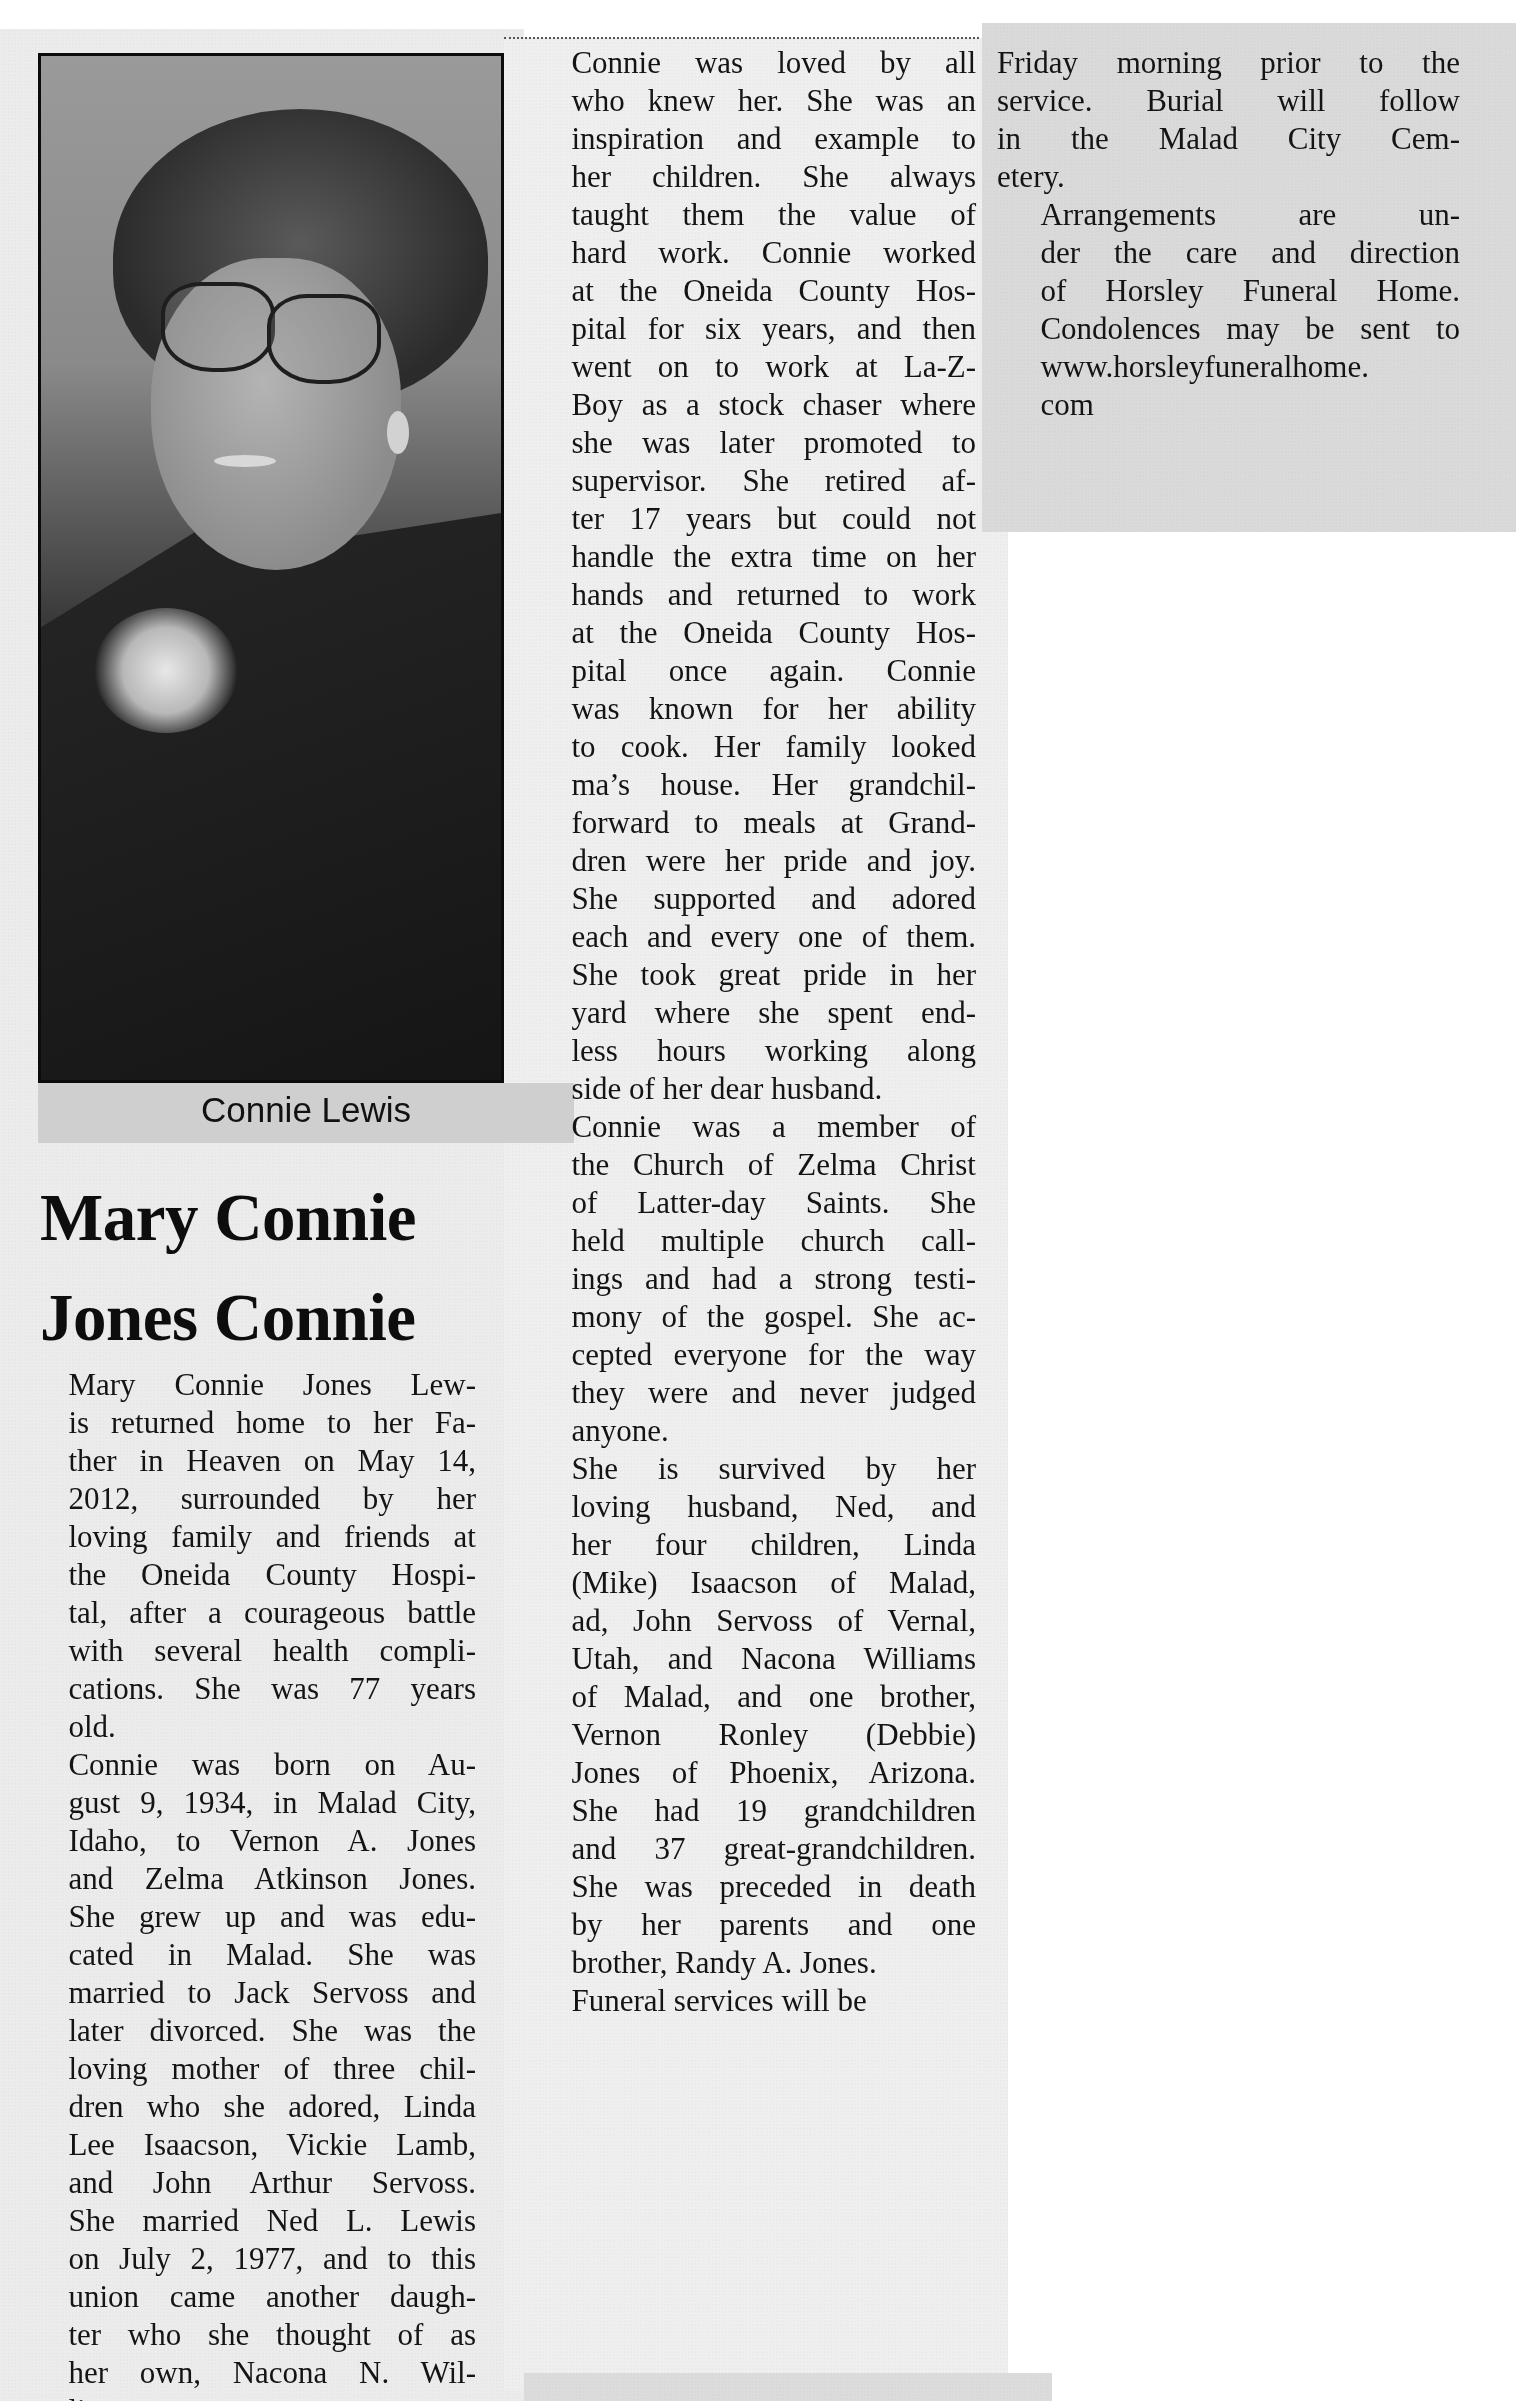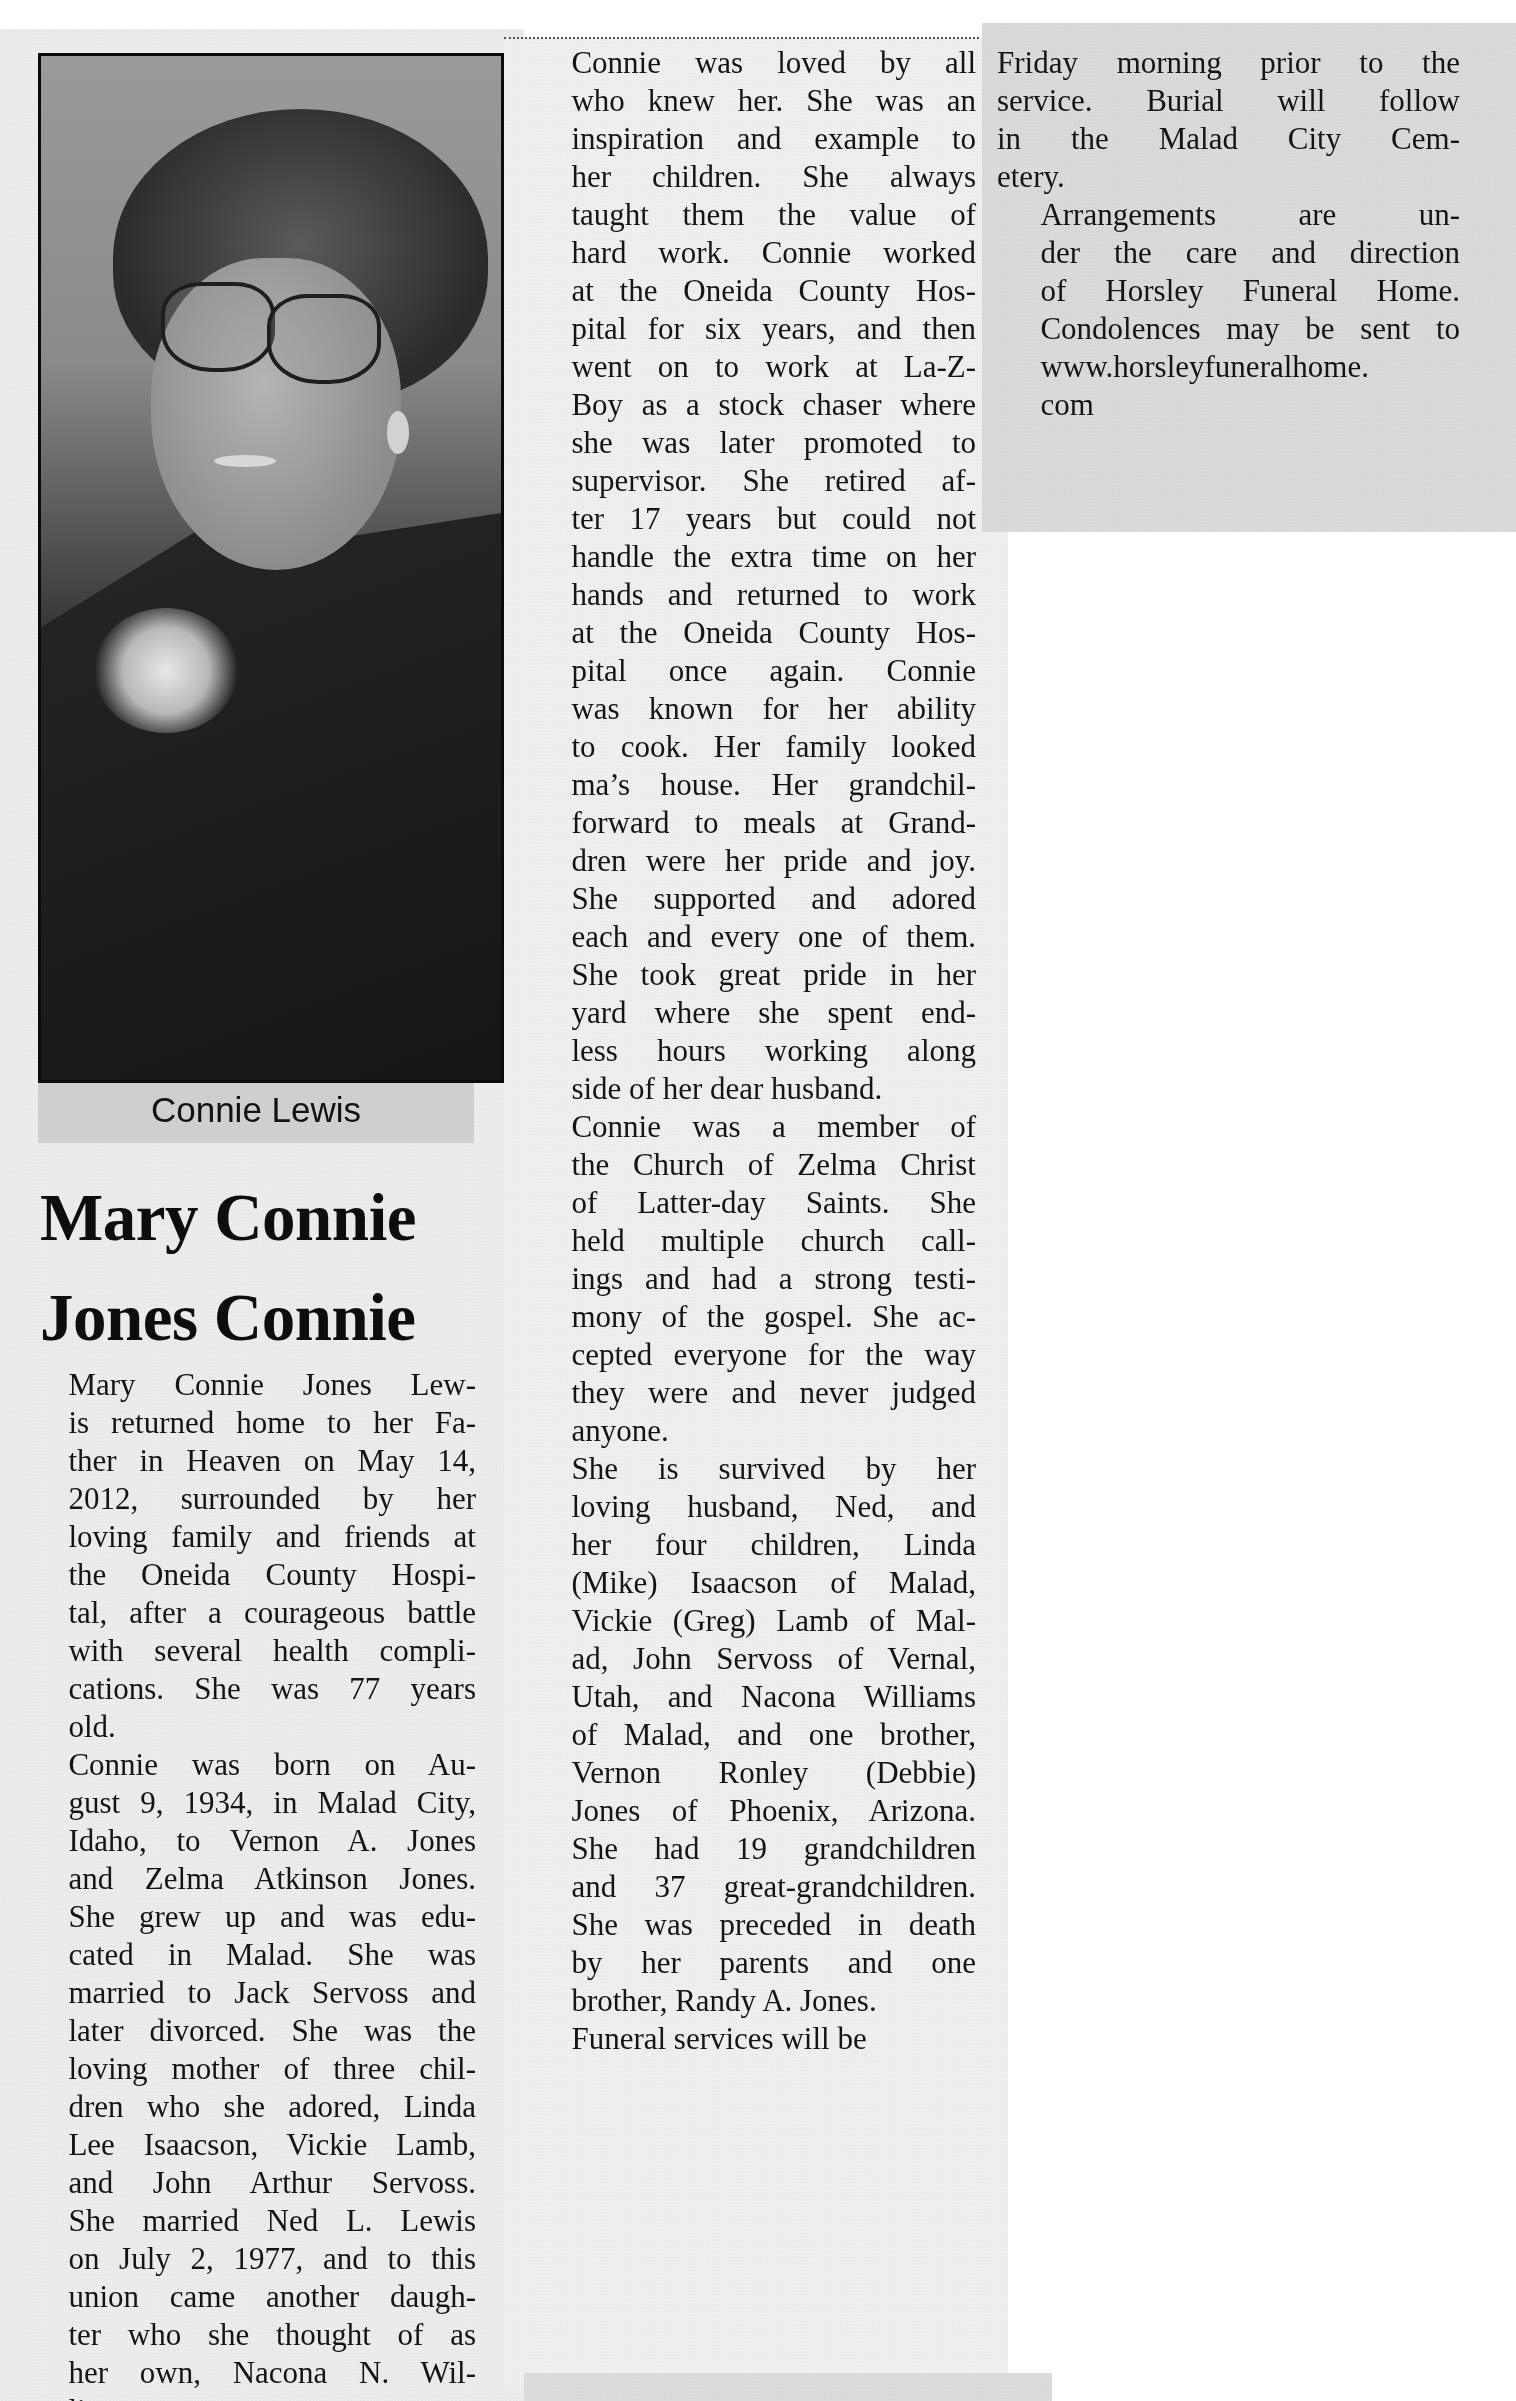--- a/index.html
+++ b/index.html
@@ -46,21 +46,21 @@
       border-radius: 35% 35% 45% 45%; background: rgba(150,150,150,0.3); }
     .glasses-l { left: 120px; } .glasses-r { left: 226px; top: 238px; }
     .mouth { position: absolute; left: 173px; top: 399px; width: 62px; height: 12px; border-radius: 50%; background: #d8d8d8; }
     .jacket { position: absolute; left: 0; top: 456px; width: 466px; height: 576px;
       background: linear-gradient(160deg, #262626, #151515); clip-path: polygon(0 20%, 40% 0, 60% 5%, 100% 0, 100% 100%, 0 100%); }
     .corsage { position: absolute; left: 53px; top: 552px; width: 144px; height: 125px; border-radius: 50%;
       background: radial-gradient(circle at 50% 50%, #e8e8e8, #b8b8b8 45%, rgba(80,80,80,0.6) 70%, transparent 75%); }
     .earring { position: absolute; left: 346px; top: 355px; width: 21.6px; height: 43px; border-radius: 50%; background: #d2d2d2; }
 
     .caption {
-      position: absolute; left: 38px; top: 1083px; width: 436px; height: 60px;
+      position: absolute; left: 38px; top: 1083px; width: 536px; height: 60px;
       background: #cfcfcf; text-align: center;
       font-family: "Liberation Sans", "DejaVu Sans", sans-serif; font-size: 35px; line-height: 53px; color: #111;
     }
 
     .headline {
       position: absolute; left: 40px; top: 1090px; width: 490px;
       font-family: "Liberation Serif", serif; font-weight: bold; font-size: 67px; line-height: 100px; color: #0d0d0d;
       margin: 0; letter-spacing: -0.5px;
     }
     .headline .line { display: block; }
@@ -179,21 +179,20 @@
       <span class="hyphen-line">mony of the gospel. She ac-</span>
       <span class="hyphen-line">cepted everyone for the way</span>
       <span class="hyphen-line">they were and never judged</span>
       <span class="last-line">anyone.</span>
     </p>
     <p>
       <span class="hyphen-line" style="text-indent: 1.4em;">She is survived by her</span>
       <span class="hyphen-line">loving husband, Ned, and</span>
       <span class="hyphen-line">her four children, Linda</span>
       <span class="hyphen-line">(Mike) Isaacson of Malad,</span>
-      <span class="hyphen-line">Vickie (Greg) Lamb of Mal-</span>
       <span class="hyphen-line">ad, John Servoss of Vernal,</span>
       <span class="hyphen-line">Utah, and Nacona Williams</span>
       <span class="hyphen-line">of Malad, and one brother,</span>
       <span class="hyphen-line">Vernon Ronley (Debbie)</span>
       <span class="hyphen-line">Jones of Phoenix, Arizona.</span>
       <span class="hyphen-line">She had 19 grandchildren</span>
       <span class="hyphen-line">and 37 great-grandchildren.</span>
       <span class="hyphen-line">She was preceded in death</span>
       <span class="hyphen-line">by her parents and one</span>
       <span class="last-line">brother, Randy A. Jones.</span>

